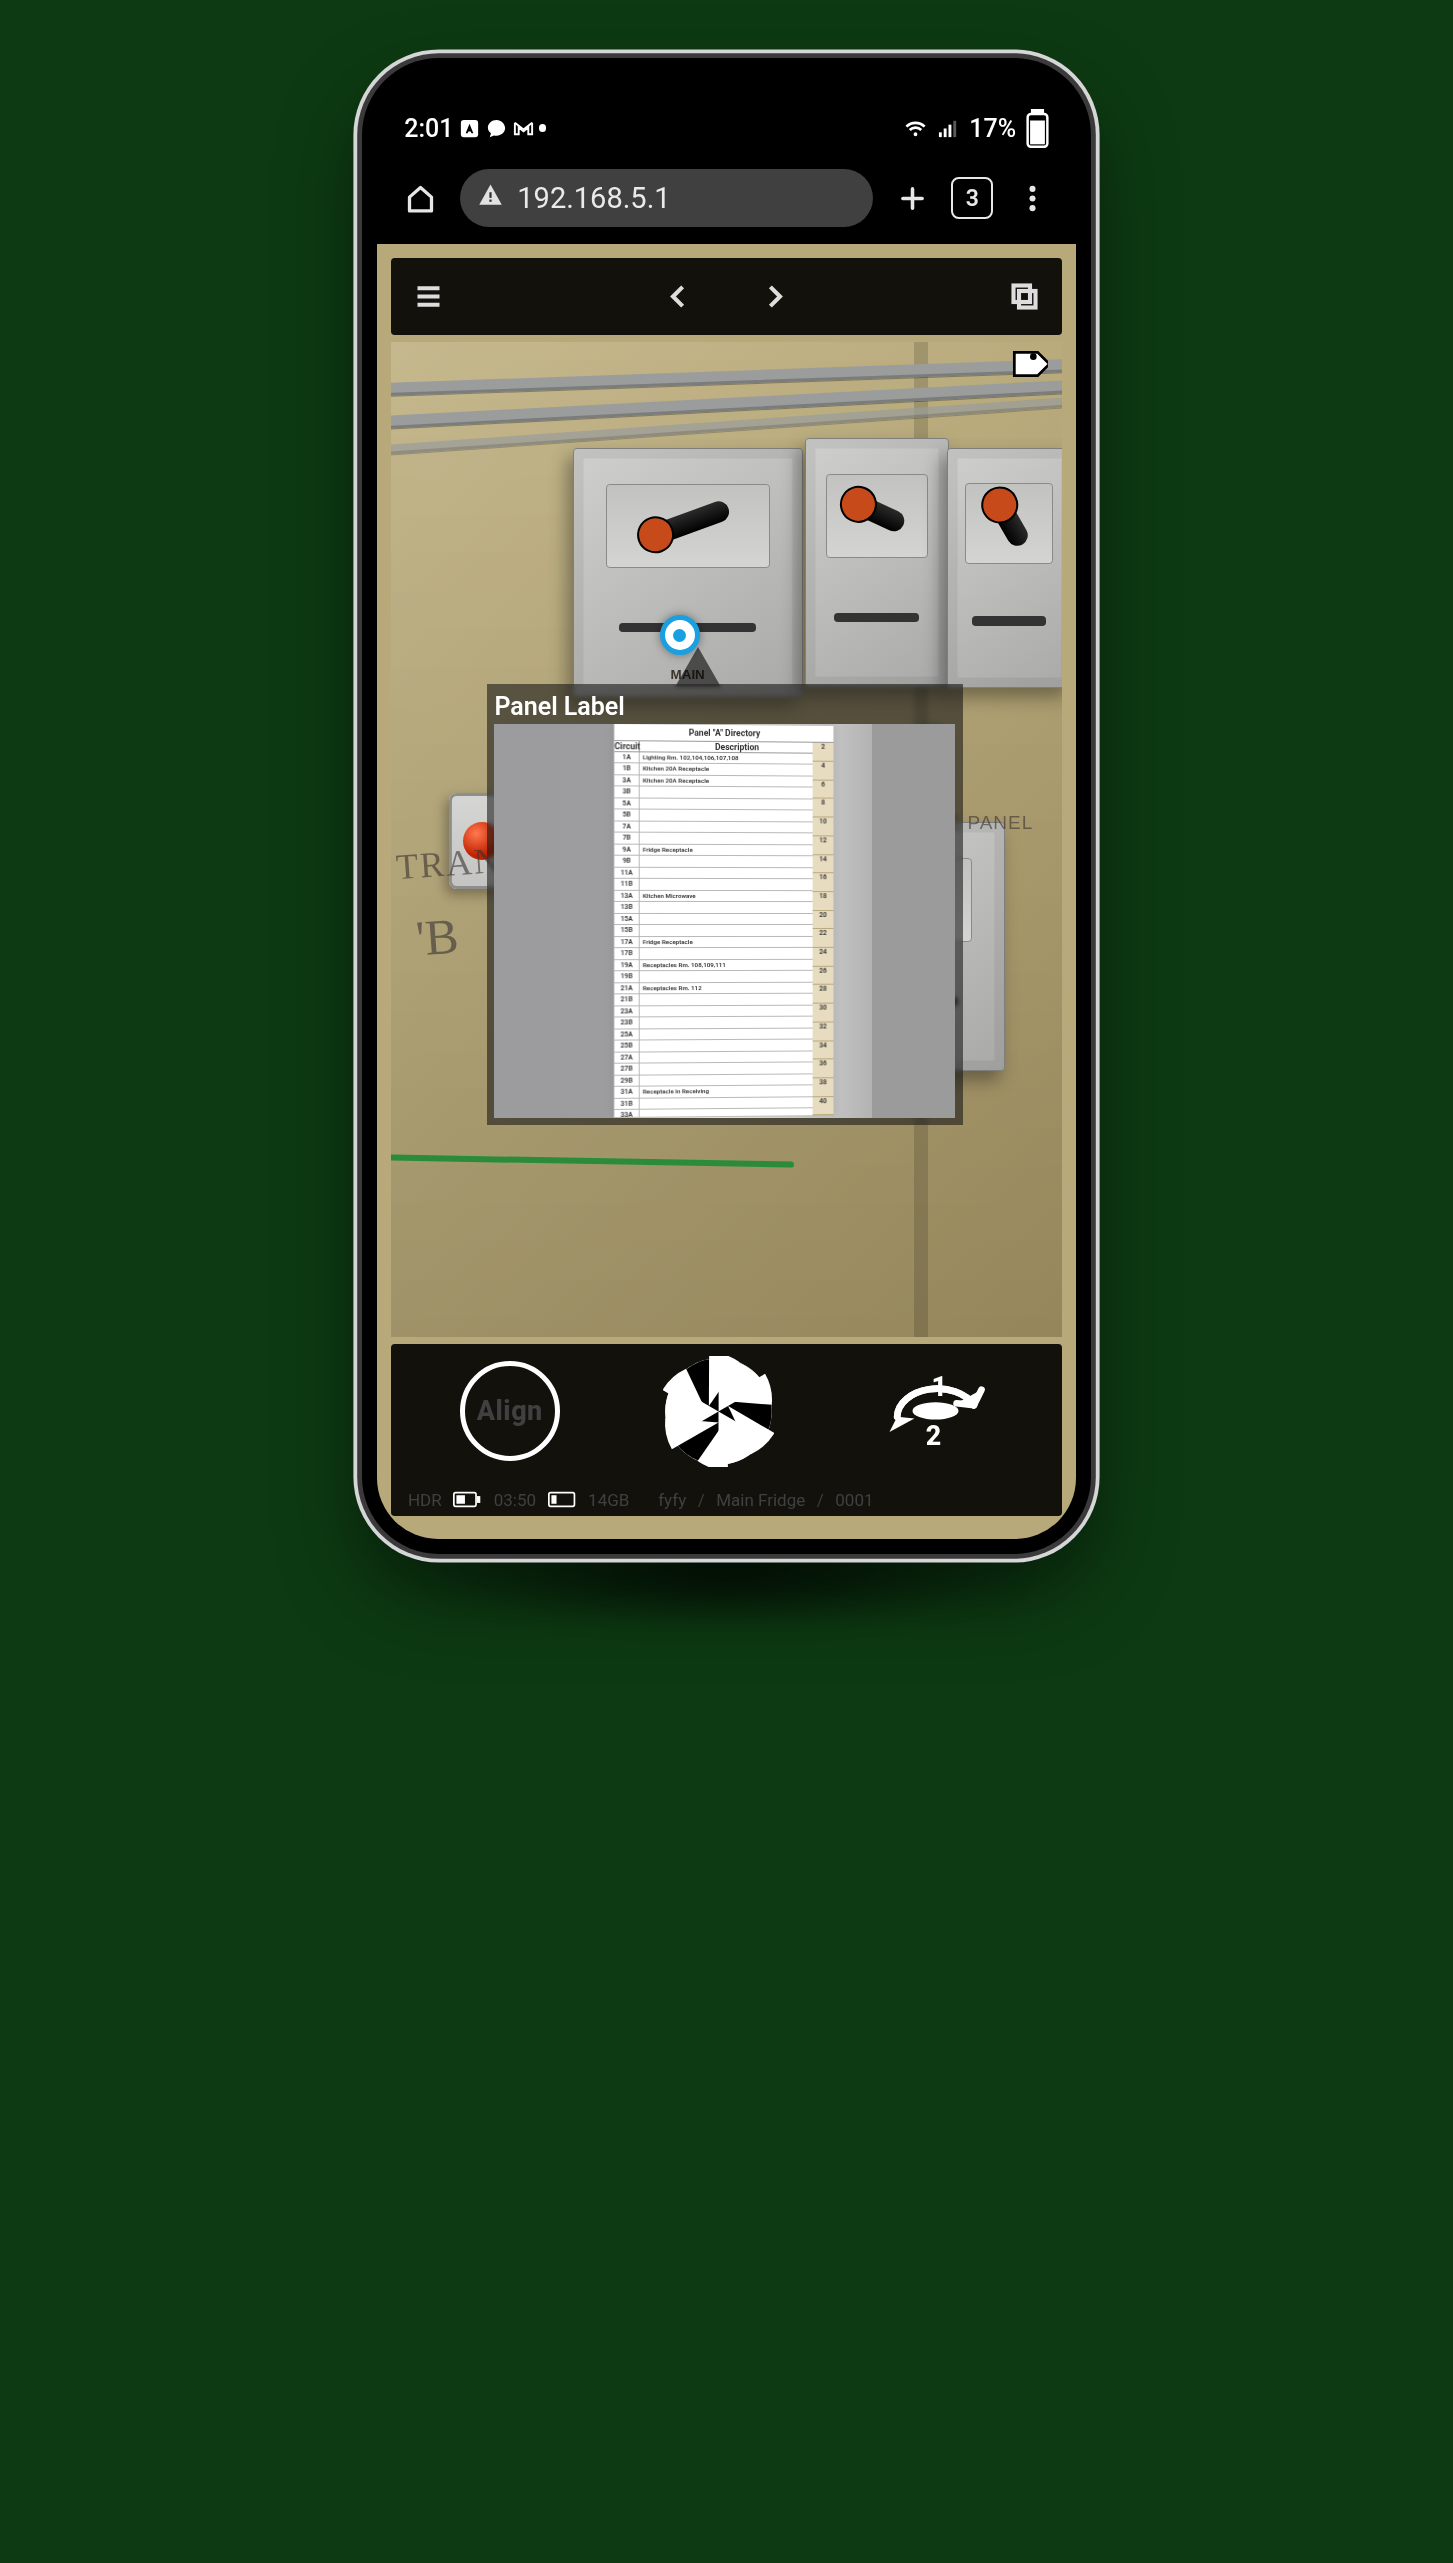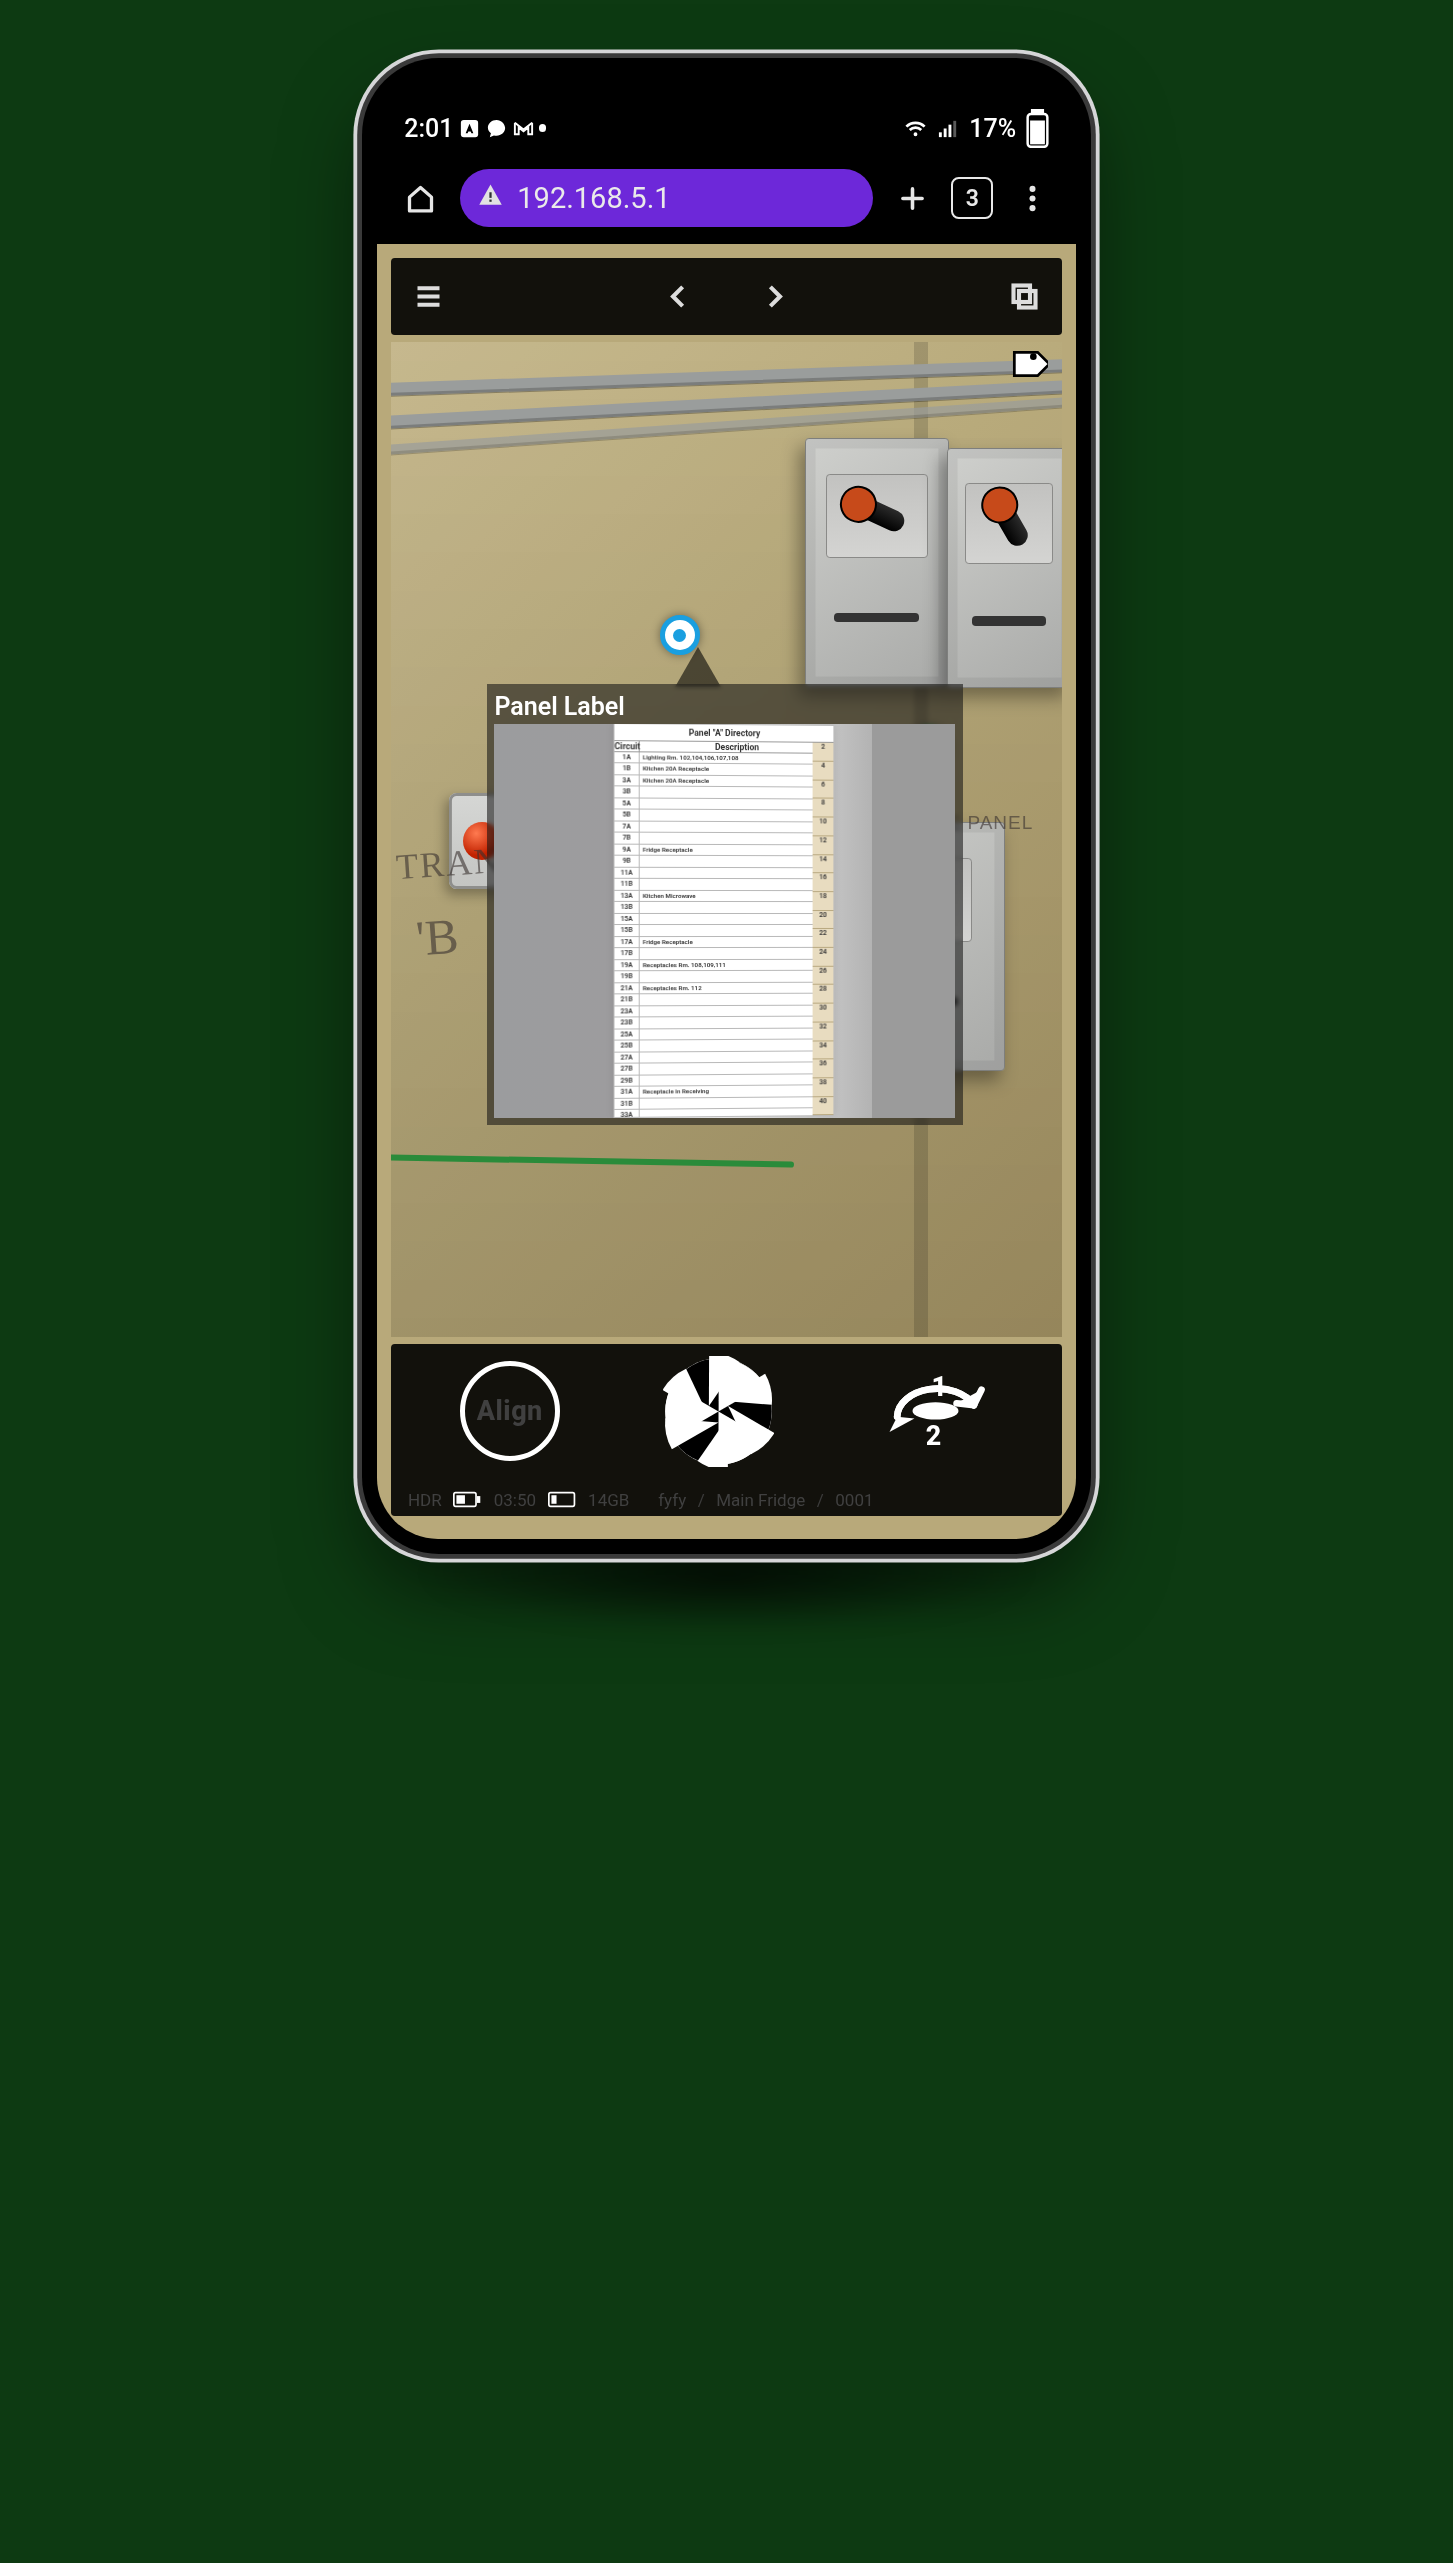--- a/index.html
+++ b/index.html
@@ -90,21 +90,21 @@
     position:absolute;left:0;right:0;top:79px;height:92px;
     display:flex;align-items:center;gap:17.3px;
     padding:0 21px;
     color:#ddd;
   }
   .chrome-ico{width:44px;height:44px;display:flex;align-items:center;justify-content:center;color:#e6e6e6}
   .chrome-ico svg{width:33px;height:33px}
   .urlbar{
     flex:1;
     height:58px;border-radius:29px;
-    background:#6d28d9;
+    background:#404040;
     display:flex;align-items:center;gap:13.4px;
     padding:0 17.3px;
     font-size:29px;
     color:#eaeaea;
   }
   .tabcount{
     width:42px;height:42px;border:2.9px solid #e8e8e8;border-radius:7.7px;
     display:flex;align-items:center;justify-content:center;
     font-size:23px;color:#e8e8e8;font-weight:600;
   }
@@ -356,20 +356,26 @@
               </svg>
           </span>
         </div>
 
         <div class="photo-area">
           <div class="photo-bg"></div>
           <div class="pipe p1"></div>
           <div class="pipe p2"></div>
           <div class="pipe p3"></div>
 
+          <div class="box b1">
+            <div class="lid"></div>
+              <div class="handle"></div>
+              <div class="slot"></div>
+            <span style="position:absolute;left:50%;bottom:15.3px;transform:translateX(-50%);font:700 13.4px/1 sans-serif;color:#3b342c">MAIN</span>
+          </div>
           <div class="box b2">
             <div class="lid"></div>
               <div class="handle" style="transform:translate(-50%,-50%) rotate(25deg);width:58px"></div>
               <div class="slot"></div>
           </div>
           <div class="box b3">
             <div class="lid"></div>
               <div class="handle" style="transform:translate(-50%,-50%) rotate(60deg);width:54px"></div>
               <div class="slot"></div>
           </div>

